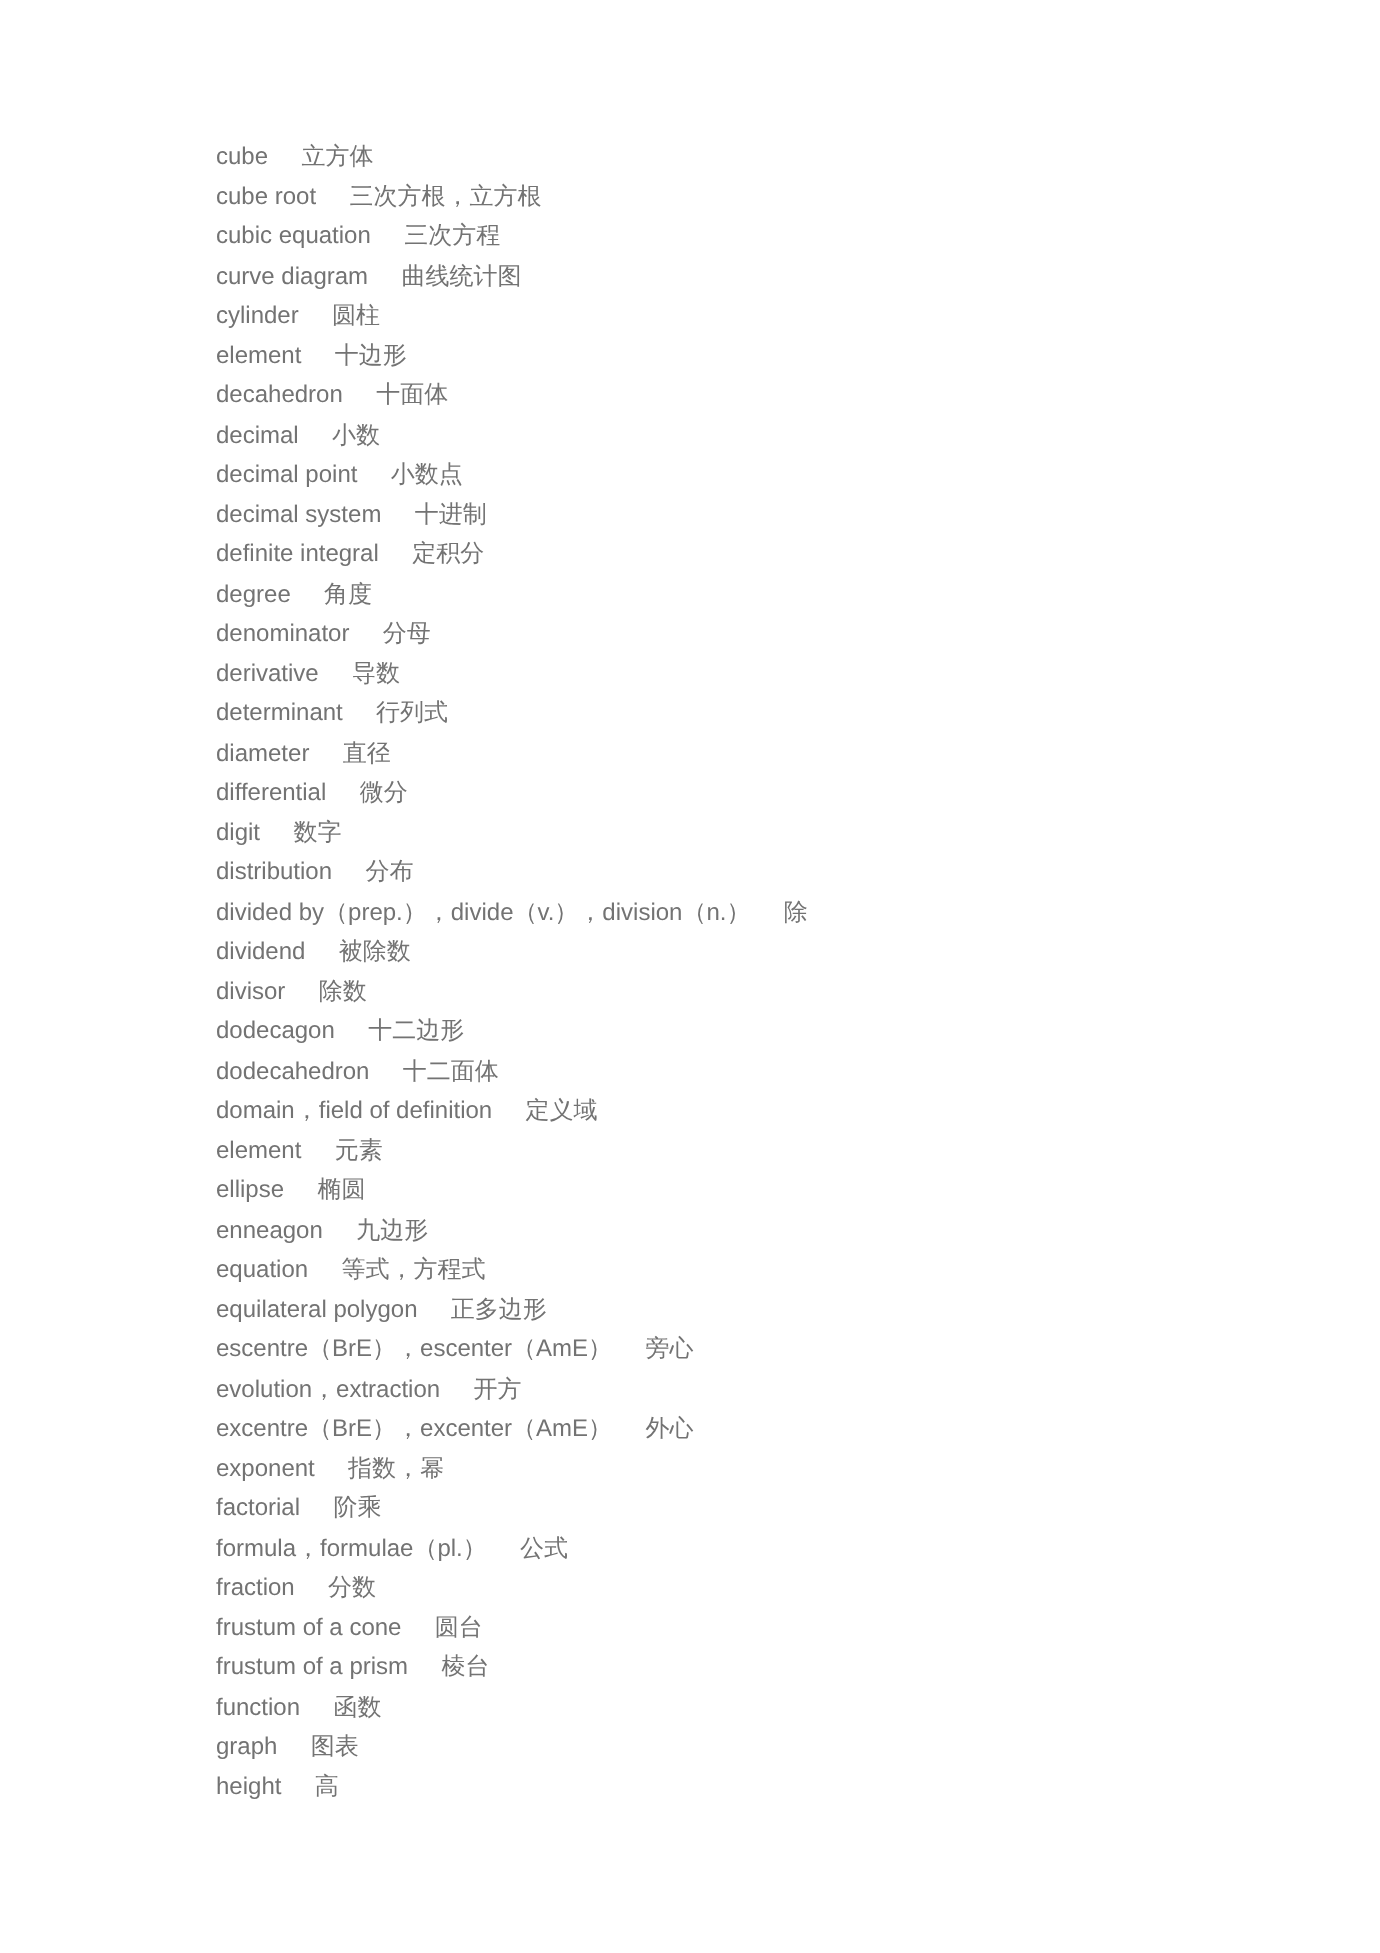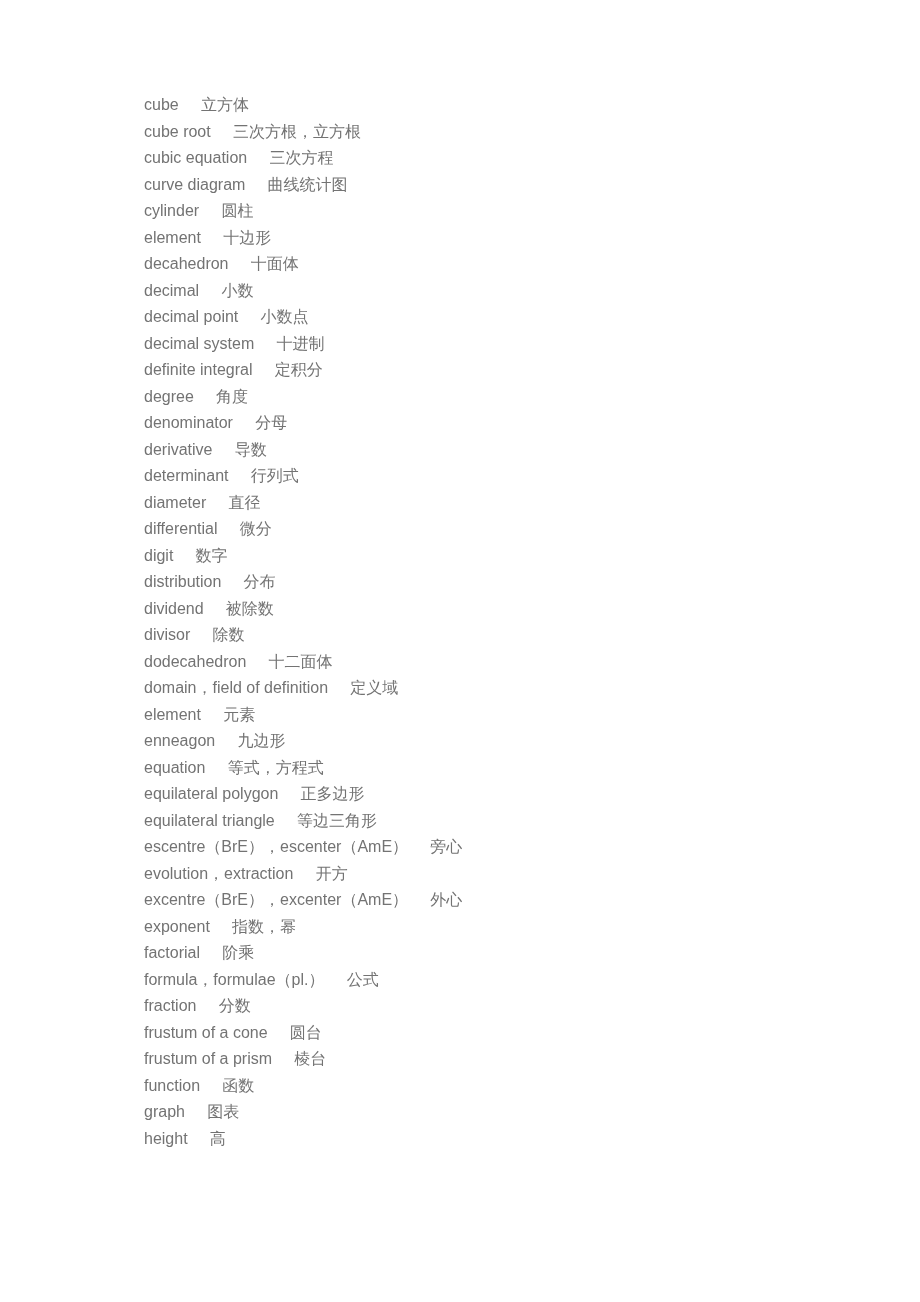--- a/index.html
+++ b/index.html
@@ -47,29 +47,31 @@
     <div class="line"><span class="term">decimal system</span><span class="sep">     </span><span class="def">十进制</span></div>
     <div class="line"><span class="term">definite integral</span><span class="sep">     </span><span class="def">定积分</span></div>
     <div class="line"><span class="term">degree</span><span class="sep">     </span><span class="def">角度</span></div>
     <div class="line"><span class="term">denominator</span><span class="sep">     </span><span class="def">分母</span></div>
     <div class="line"><span class="term">derivative</span><span class="sep">     </span><span class="def">导数</span></div>
     <div class="line"><span class="term">determinant</span><span class="sep">     </span><span class="def">行列式</span></div>
     <div class="line"><span class="term">diameter</span><span class="sep">     </span><span class="def">直径</span></div>
     <div class="line"><span class="term">differential</span><span class="sep">     </span><span class="def">微分</span></div>
     <div class="line"><span class="term">digit</span><span class="sep">     </span><span class="def">数字</span></div>
     <div class="line"><span class="term">distribution</span><span class="sep">     </span><span class="def">分布</span></div>
+    <div class="line"><span class="term">divided by（prep.），divide（v.），division（n.）</span><span class="sep">     </span><span class="def">除</span></div>
     <div class="line"><span class="term">dividend</span><span class="sep">     </span><span class="def">被除数</span></div>
     <div class="line"><span class="term">divisor</span><span class="sep">     </span><span class="def">除数</span></div>
+    <div class="line"><span class="term">dodecagon</span><span class="sep">     </span><span class="def">十二边形</span></div>
     <div class="line"><span class="term">dodecahedron</span><span class="sep">     </span><span class="def">十二面体</span></div>
     <div class="line"><span class="term">domain，field of definition</span><span class="sep">     </span><span class="def">定义域</span></div>
     <div class="line"><span class="term">element</span><span class="sep">     </span><span class="def">元素</span></div>
+    <div class="line"><span class="term">ellipse</span><span class="sep">     </span><span class="def">椭圆</span></div>
     <div class="line"><span class="term">enneagon</span><span class="sep">     </span><span class="def">九边形</span></div>
     <div class="line"><span class="term">equation</span><span class="sep">     </span><span class="def">等式，方程式</span></div>
     <div class="line"><span class="term">equilateral polygon</span><span class="sep">     </span><span class="def">正多边形</span></div>
-    <div class="line"><span class="term">equilateral triangle</span><span class="sep">     </span><span class="def">等边三角形</span></div>
     <div class="line"><span class="term">escentre（BrE），escenter（AmE）</span><span class="sep">     </span><span class="def">旁心</span></div>
     <div class="line"><span class="term">evolution，extraction</span><span class="sep">     </span><span class="def">开方</span></div>
     <div class="line"><span class="term">excentre（BrE），excenter（AmE）</span><span class="sep">     </span><span class="def">外心</span></div>
     <div class="line"><span class="term">exponent</span><span class="sep">     </span><span class="def">指数，幂</span></div>
     <div class="line"><span class="term">factorial</span><span class="sep">     </span><span class="def">阶乘</span></div>
     <div class="line"><span class="term">formula，formulae（pl.）</span><span class="sep">     </span><span class="def">公式</span></div>
     <div class="line"><span class="term">fraction</span><span class="sep">     </span><span class="def">分数</span></div>
     <div class="line"><span class="term">frustum of a cone</span><span class="sep">     </span><span class="def">圆台</span></div>
     <div class="line"><span class="term">frustum of a prism</span><span class="sep">     </span><span class="def">棱台</span></div>
     <div class="line"><span class="term">function</span><span class="sep">     </span><span class="def">函数</span></div>

